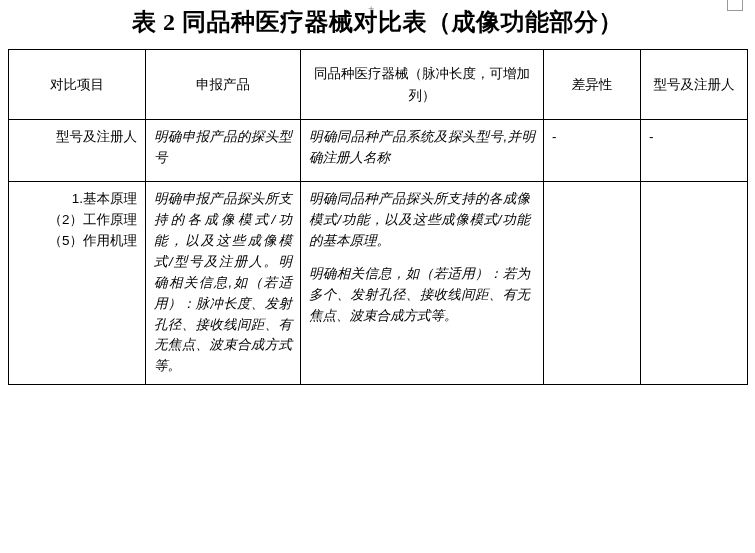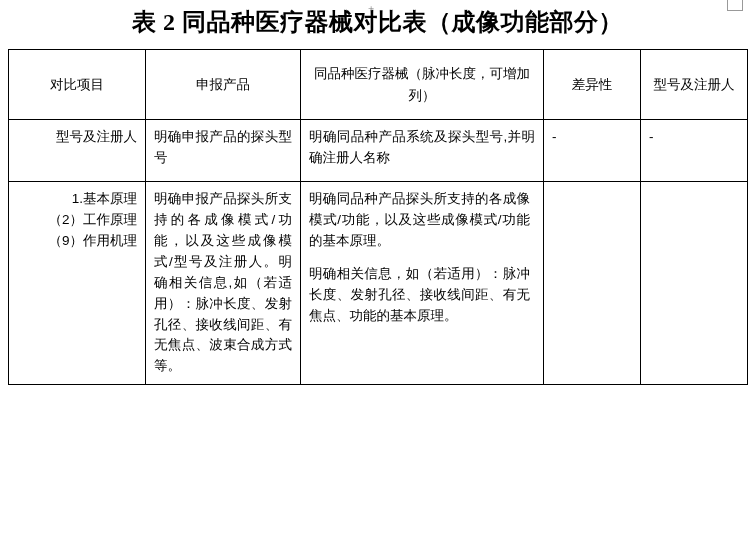--- a/index.html
+++ b/index.html
@@ -56,22 +56,22 @@
     height: 70px;
     line-height: 1.6;
   }
   .col1 { width: 137px; }
   .col2 { width: 155px; }
   .col3 { width: 243px; }
   .col4 { width: 97px; }
   .col5 { width: 107px; }
 
   td.c1 { vertical-align: middle; text-align: right; margin-left: 40px; }
-  td.c2 { text-align: justify; text-justify: inter-ideograph; }
-  td.c3 { text-align: justify; text-justify: inter-ideograph; }
+  td.c2 { text-align: justify; text-justify: inter-ideograph; font-style: italic; }
+  td.c3 { text-align: justify; text-justify: inter-ideograph; font-style: italic; }
   td.c4, td.c5 { text-align: left; vertical-align: top; }
 
   .row-type td { height: 62px; }
   .c2 p, .c3 p {
     margin: 0 5px 0 0;
   }
   .c3 p + p { margin-top: 12px; }
   .c1 .line { display: block; }
   .corner-mark {
     position: absolute;
@@ -124,26 +124,26 @@
           <td class="c1">型号及注册人</td>
           <td class="c2">明确申报产品的探头型号</td>
           <td class="c3">明确同品种产品系统及探头型号,并明确注册人名称</td>
           <td class="c4">-</td>
           <td class="c5">-</td>
         </tr>
         <tr class="row-principle">
           <td class="c1">
             <span class="line">1.基本原理</span>
             <span class="line">（2）工作原理</span>
-            <span class="line">（9）作用机理</span>
+            <span class="line">（5）作用机理</span>
           </td>
           <td class="c2">明确申报产品探头所支持的各成像模式/功能，以及这些成像模式/型号及注册人。明确相关信息,如（若适用）：脉冲长度、发射孔径、接收线间距、有无焦点、波束合成方式等。</td>
           <td class="c3">
             <p>明确同品种产品探头所支持的各成像模式/功能，以及这些成像模式/功能的基本原理。</p>
-            <p>明确相关信息，如（若适用）：脉冲长度、发射孔径、接收线间距、有无焦点、功能的基本原理。</p>
+            <p>明确相关信息，如（若适用）：若为多个、发射孔径、接收线间距、有无焦点、波束合成方式等。</p>
           </td>
           <td class="c4"></td>
           <td class="c5"></td>
         </tr>
       </tbody>
     </table>
   </div>
 
 </div>
 

